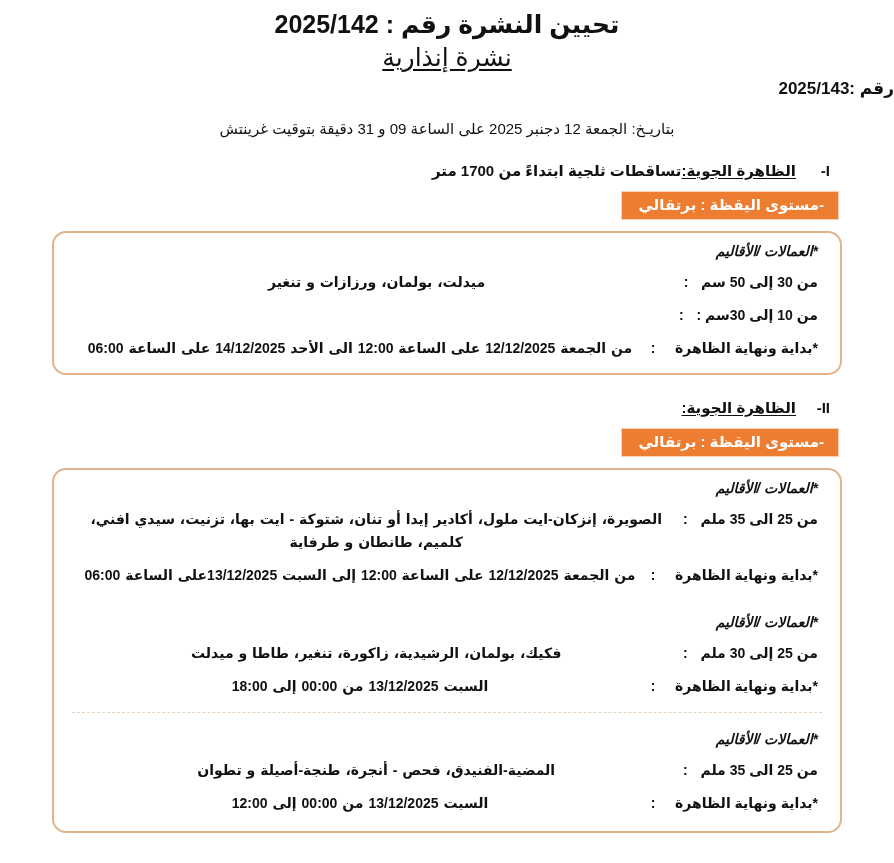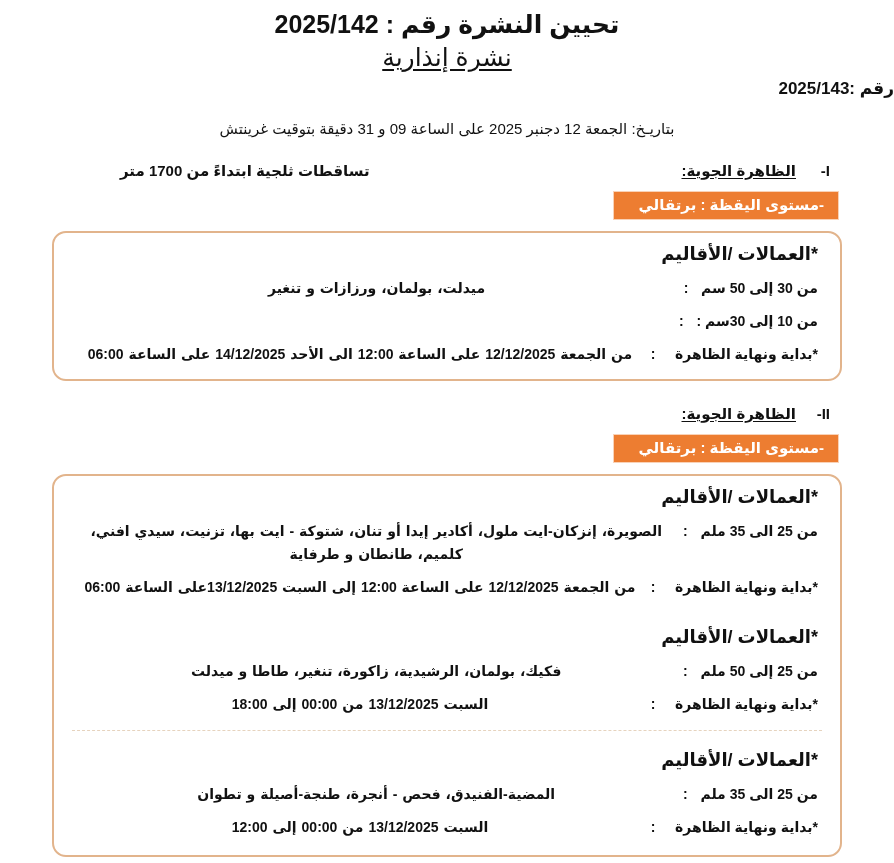--- a/index.html
+++ b/index.html
@@ -75,39 +75,39 @@
   }
   .phen-label {
     flex: 0 0 auto;
     text-decoration: underline;
     text-underline-offset: 2px;
     font-weight: bold;
     white-space: nowrap;
   }
   .phen-value {
     flex: 1 1 auto;
-    text-align: left;
+    text-align: right;
     padding-left: 120px;
     font-weight: bold;
     white-space: nowrap;
   }
 
   
   .vigilance-wrap {
     display: flex;
     justify-content: flex-start;
     padding-right: 56px;
     margin-top: 12px;
   }
   .vigilance {
     background: #ED7D31;
     color: #ffffff;
     font-size: 15px;
     font-weight: bold;
-    padding: 4px 14px 5px 24px;
+    padding: 4px 14px 5px 16px;
     line-height: 1.25;
     white-space: nowrap;
     box-shadow: 0 0 0 1px rgba(237,125,49,0.35);
   }
 
   
   .box {
     margin: 12px 52px 0 52px;
     border: 2px solid #E2B48C;
     border-radius: 14px;
@@ -122,26 +122,27 @@
   .block + .block {
     margin-top: 26px;
   }
   .block.sep {
     border-top: 1px dashed #E6D3BE;
     padding-top: 18px;
     margin-top: 14px;
   }
 
   .block-title {
-    font-size: 18px;
+    font-size: 14px;
     font-weight: bold;
     text-align: right;
     padding-right: 4px;
     margin-bottom: 12px;
     white-space: nowrap;
+    font-style: italic;
   }
 
   .kv {
     display: flex;
     flex-direction: row;
     align-items: flex-start;
     font-size: 14px;
     font-weight: bold;
     line-height: 1.65;
     margin-bottom: 10px;
@@ -239,21 +240,21 @@
         <span class="kv-key w-period">*بداية ونهاية الظاهرة</span>
         <span class="kv-colon">:</span>
         <span class="kv-val nowrap">من الجمعة 12/12/2025 على الساعة 12:00 إلى السبت 13/12/2025على الساعة 06:00</span>
       </div>
     </div>
 
     <div class="block">
       <div class="block-title">*العمالات /الأقاليم</div>
 
       <div class="kv">
-        <span class="kv-key w-amount">من 25 إلى 50 ملم</span>
+        <span class="kv-key w-amount">من 25 إلى 30 ملم</span>
         <span class="kv-colon">:</span>
         <span class="kv-val">فكيك، بولمان، الرشيدية، زاكورة، تنغير، طاطا و ميدلت</span>
       </div>
 
       <div class="kv">
         <span class="kv-key w-period">*بداية ونهاية الظاهرة</span>
         <span class="kv-colon">:</span>
         <span class="kv-val">السبت 13/12/2025 من 00:00 إلى 18:00</span>
       </div>
     </div>

